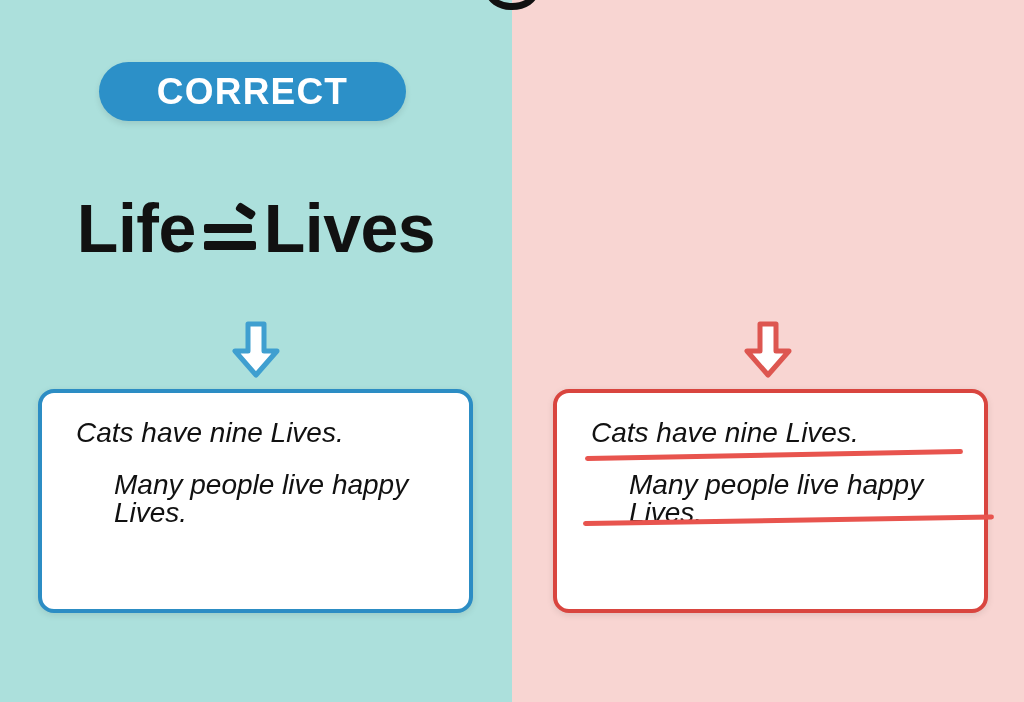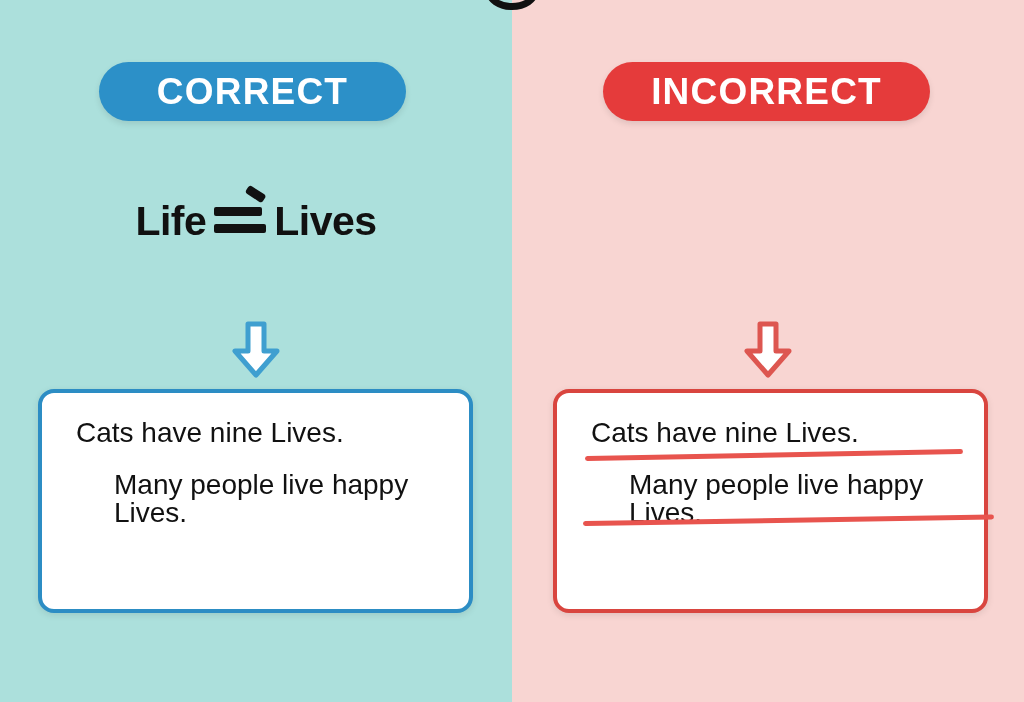--- a/index.html
+++ b/index.html
@@ -74,21 +74,21 @@
     background: #e53b3b;
   }
 
   
   .headline {
     position: absolute;
     top: 189px;
     left: 0;
     width: 512px;
     text-align: center;
-    font-size: 41px;
+    font-size: 68px;
     font-weight: bold;
     color: #111111;
     letter-spacing: -0.5px;
     white-space: nowrap;
   }
   .headline .arrow-sym {
     display: inline-block;
     position: relative;
     width: 56px;
     height: 52px;
@@ -157,21 +157,21 @@
   }
   .card-text {
     position: absolute;
     left: 34px;
     right: 18px;
     top: 26px;
     font-size: 28px;
     line-height: 1.0;
     color: #111111;
   }
-  .card-line { margin-bottom: 24px; }
+  .card-line { margin-bottom: 24px; font-style: italic; }
   .card-line:last-child { margin-bottom: 0; margin-left: 38px; }
 
   
   .strike {
     position: absolute;
     height: 5px;
     background: #e8544e;
     border-radius: 3px;
     transform-origin: left center;
   }
@@ -217,23 +217,20 @@
     <div class="card card-correct">
       <div class="card-text">
         <div class="card-line">Cats have nine Lives.</div>
         <div class="card-line">Many people live happy Lives.</div>
       </div>
     </div>
   </div>
 
   <div class="col col-right">
 
-    <div class="badge badge-incorrect">
-      <span>INCORRECT</span>
-    </div>
 
 
     <div class="down-arrow">
       <svg viewBox="0 0 54 58" width="54" height="58" aria-hidden="true">
         <polygon points="19,3 35,3 35,30 48,30 27,54 6,30 19,30" fill="#ffffff" stroke="#dd5650" stroke-width="5" stroke-linejoin="round"></polygon>
       </svg>
     </div>
 
     <div class="card card-incorrect">
       <div class="card-text">

